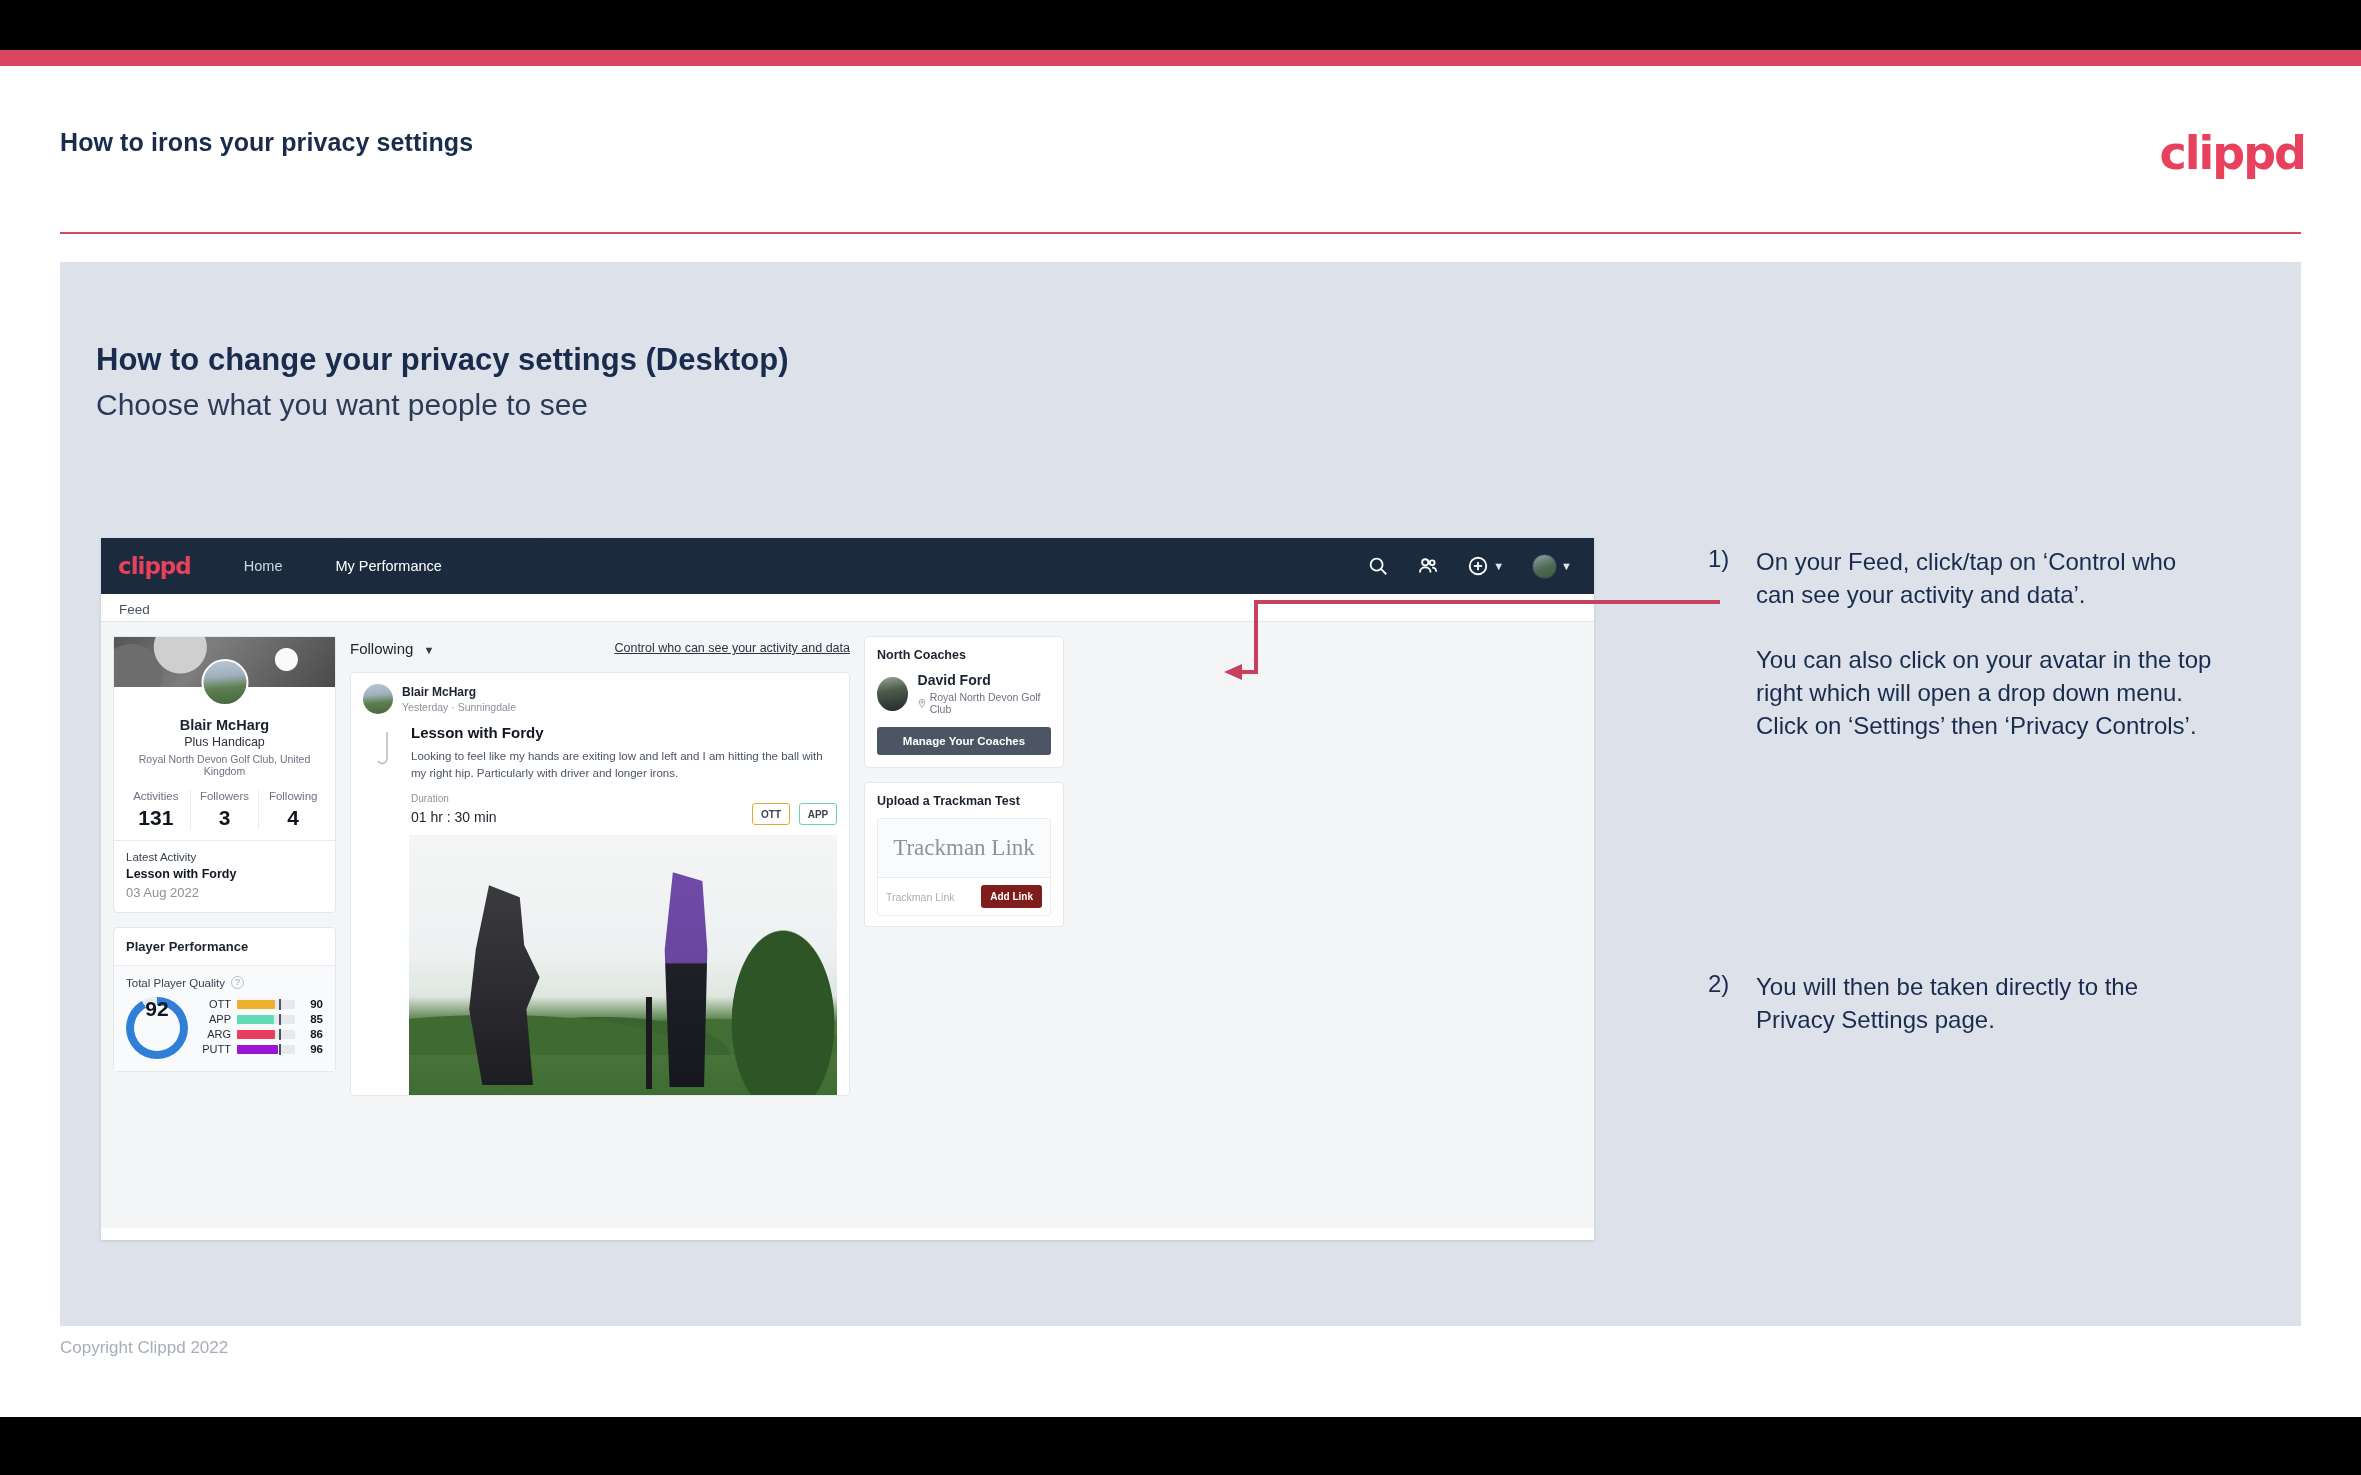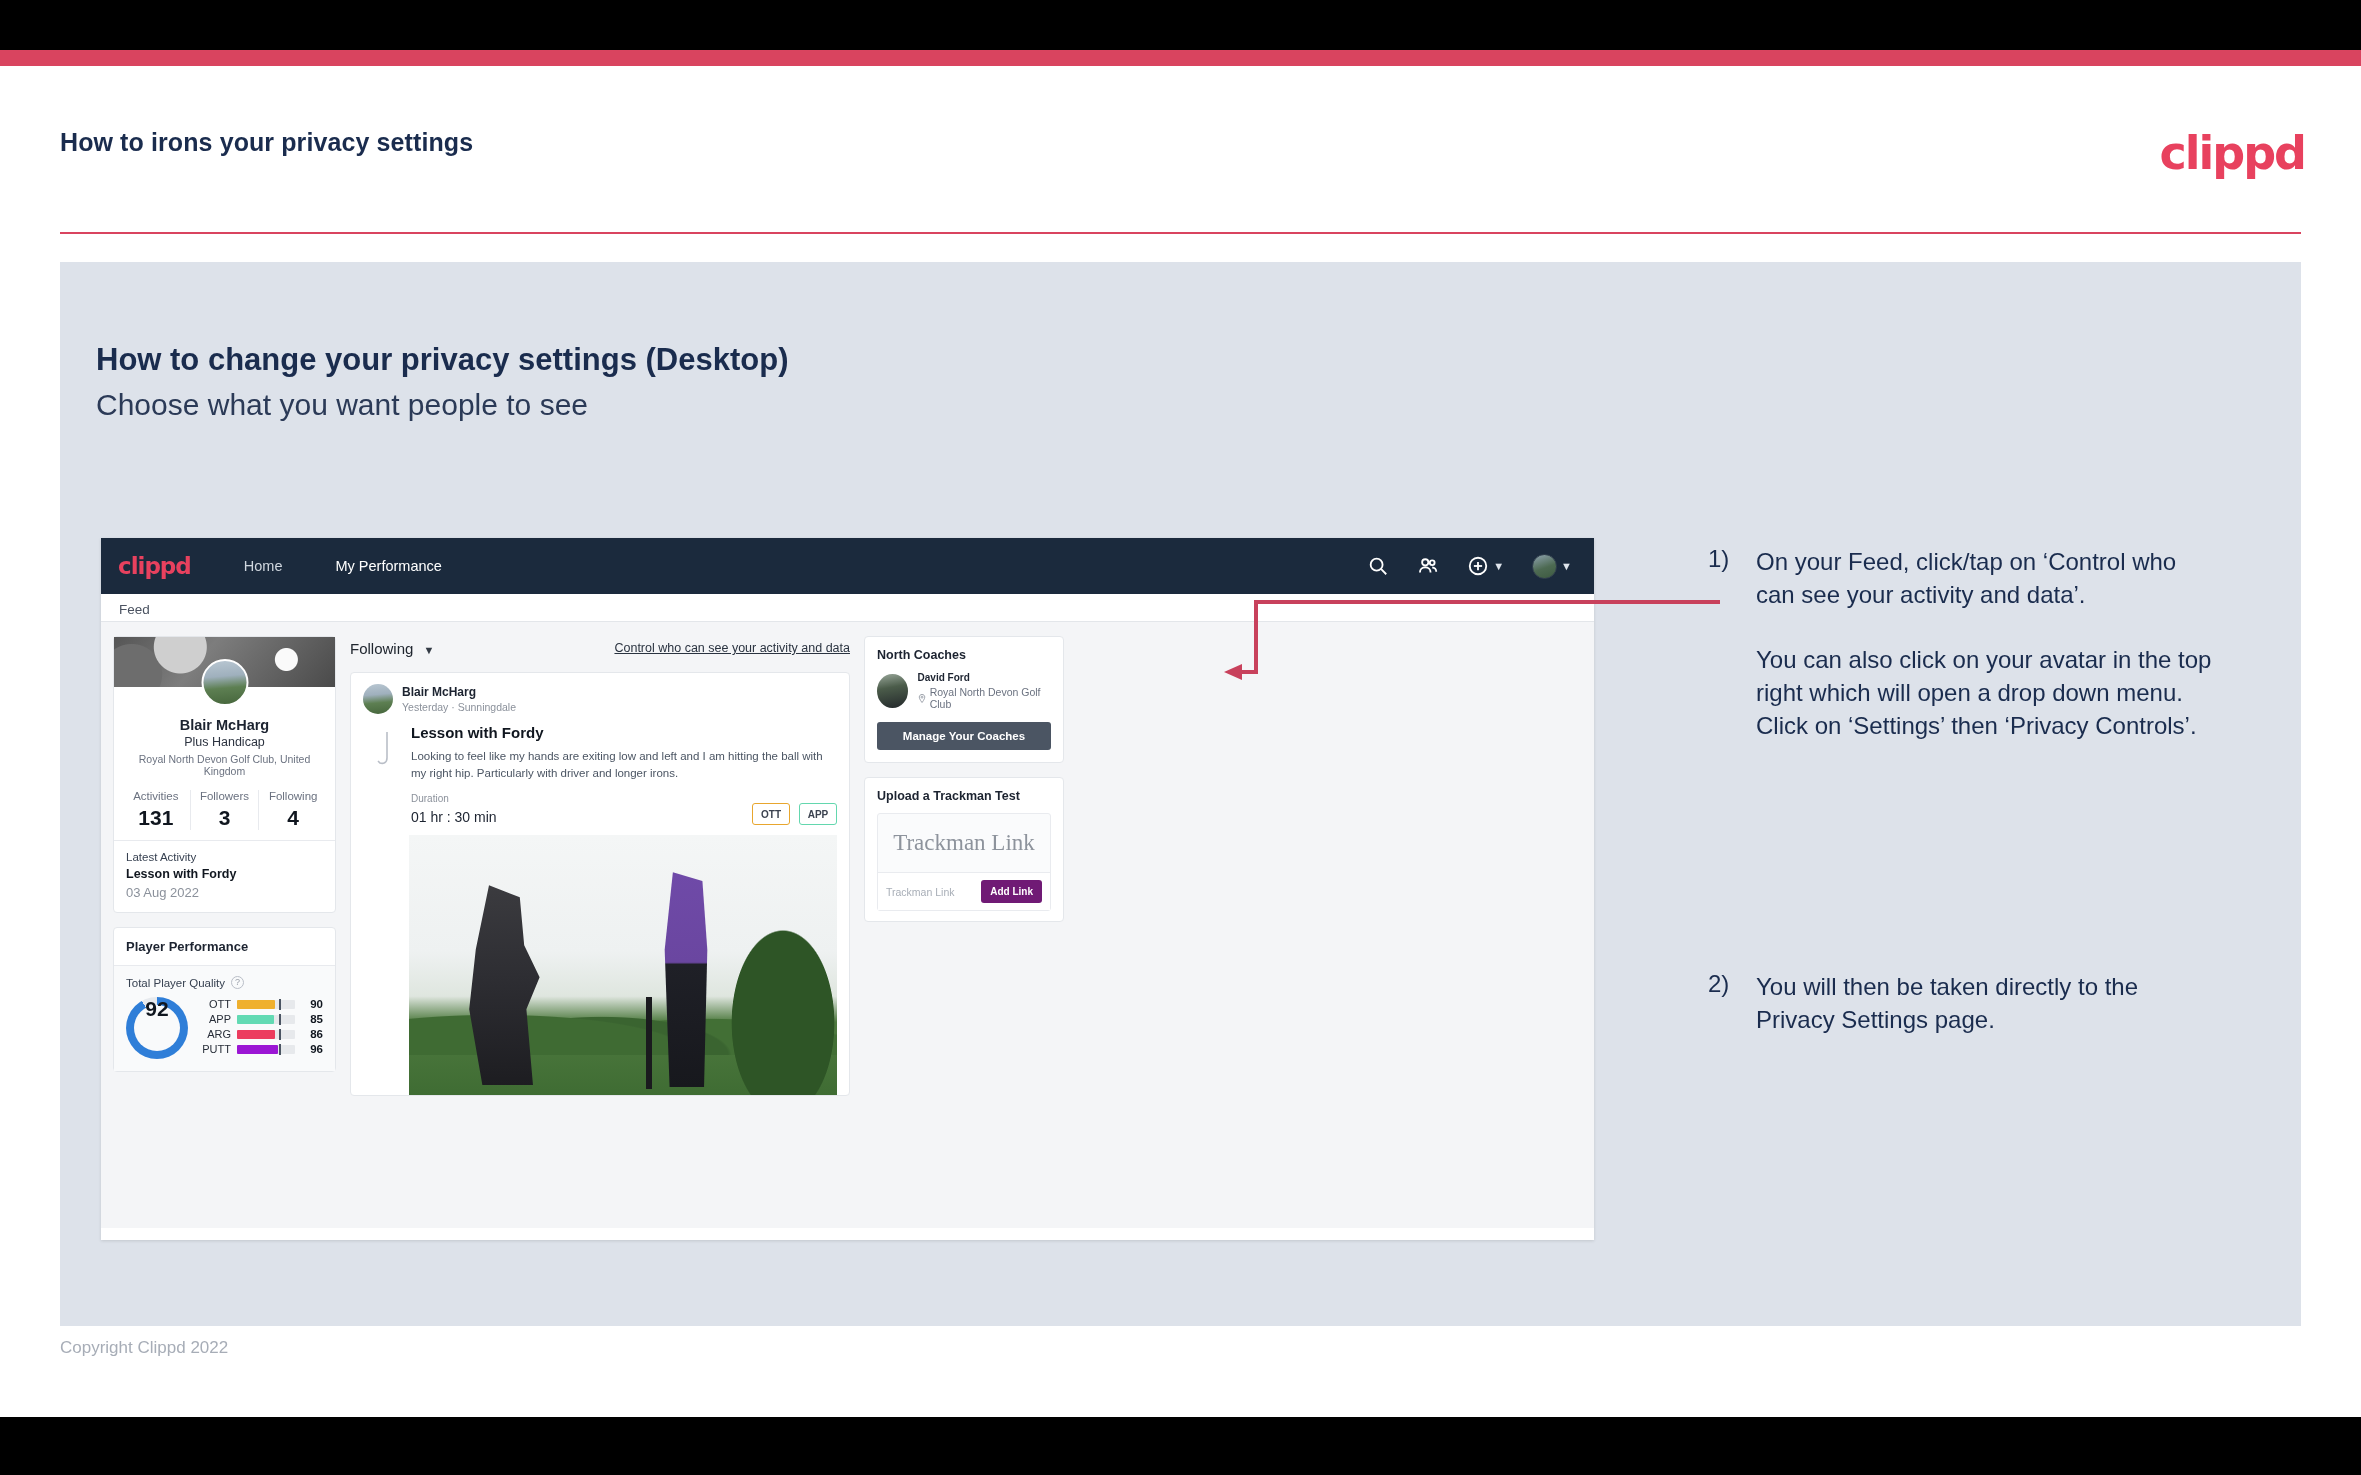--- a/index.html
+++ b/index.html
@@ -202,34 +202,34 @@
     background:linear-gradient(180deg,#6f4aa8 0%,#6a46a0 42%,#1f2027 43%,#17181d 100%);
     clip-path:polygon(34% 0,70% 4%,76% 36%,72% 100%,30% 100%,24% 36%); }
   .ph-stand { position:absolute; right:185px; bottom:6px; width:6px; height:92px; background:#1a1a1e; }
 
   
   .col-right { width:200px; flex:0 0 200px; }
   .rc-title { font-size:12.5px; font-weight:700; color:#1c2330; padding:11px 12px 0; }
   .coach-row { display:flex; align-items:center; gap:10px; padding:10px 12px 0; }
   .coach-av { width:34px; height:34px; border-radius:50%;
     background:linear-gradient(170deg,#9aa89b 0%,#4b5c4a 40%,#23282b 100%); }
-  .coach-name { font-size:10px; font-weight:700; color:#1c2330; }
+  .coach-name { font-size:14px; font-weight:700; color:#1c2330; }
   .coach-club { font-size:10.5px; color:#6b7280; margin-top:3px; display:flex; align-items:center; gap:4px; }
   .btn-dark {
     margin:12px 12px 12px; height:28px; background:#4b5563; color:#fff;
     font-size:11.5px; font-weight:700; border-radius:3px;
     display:flex; align-items:center; justify-content:center; cursor:pointer;
   }
   .tm-box { margin:10px 12px 0; border:1px solid #e9ebef; border-radius:3px; background:#fafbfc; }
   .tm-logo { height:58px; display:flex; align-items:center; justify-content:center;
     font-family:"Liberation Serif", serif; font-size:23px; color:#8d939c; }
   .tm-input-row { border-top:1px solid #e9ebef; background:#fff; display:flex;
     align-items:center; padding:7px 8px; gap:6px; }
   .tm-input { flex:1; font-size:10.5px; color:#a8aeb7; }
-  .btn-addlink { background:#701a75; color:#fff; font-size:10px; font-weight:700;
+  .btn-addlink { background:#7f1d1d; color:#fff; font-size:10px; font-weight:700;
     padding:6px 9px; border-radius:3px; cursor:pointer; }
   .arccos-box { margin:10px 12px 0; border:1px solid #e9ebef; border-radius:3px; background:#fafbfc;
     height:56px; display:flex; align-items:center; justify-content:center;
     font-family:"Liberation Serif", serif; font-size:22px; font-weight:700; color:#111418; }
 
   
   .anno { position:absolute; left:1708px; top:545px; width:510px; }
   .anno-item { display:flex; gap:14px; margin-bottom:0; }
   .anno-num { font-size:24px; color:#1a2c4e; width:34px; flex:0 0 34px; }
   .anno-text { font-size:24px; color:#1a2c4e; line-height:1.38; }

